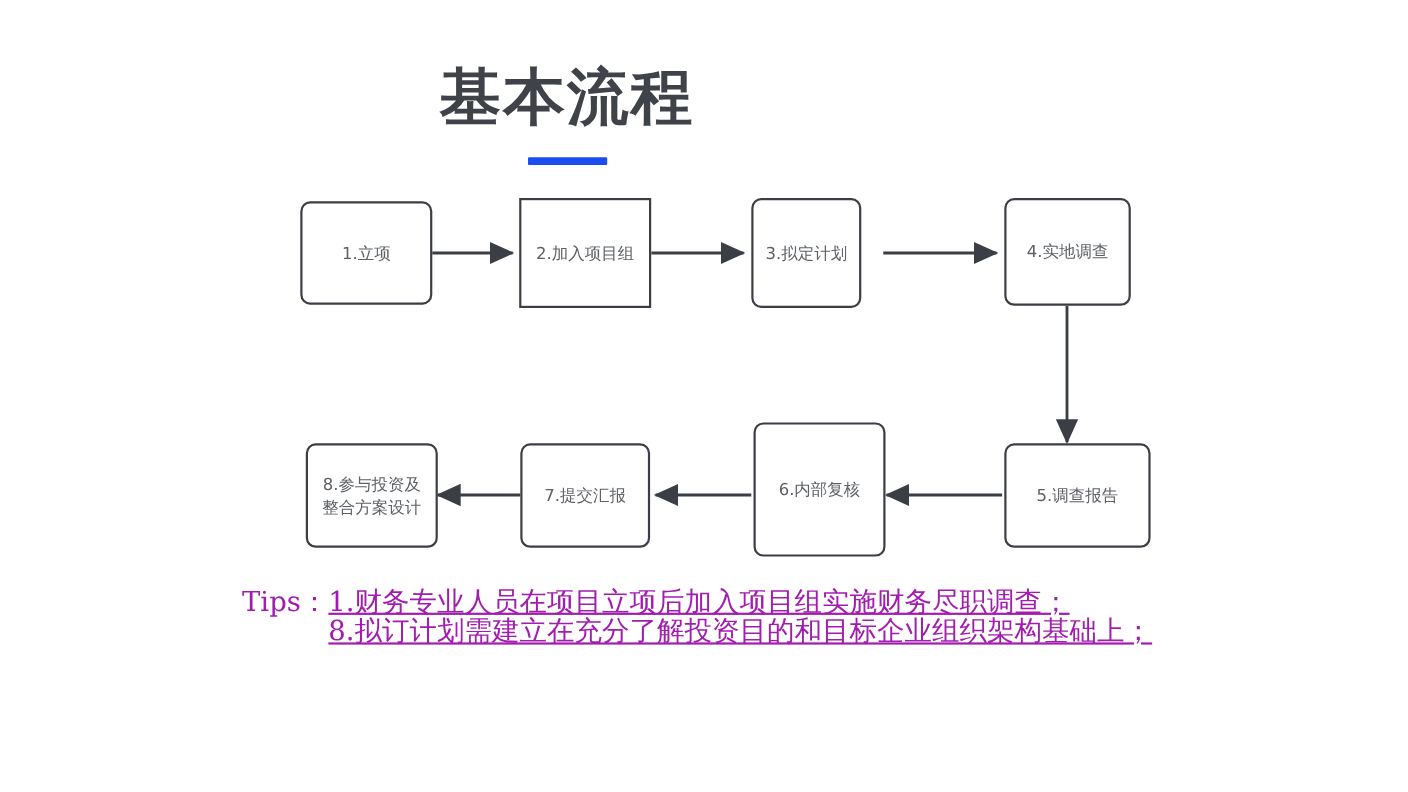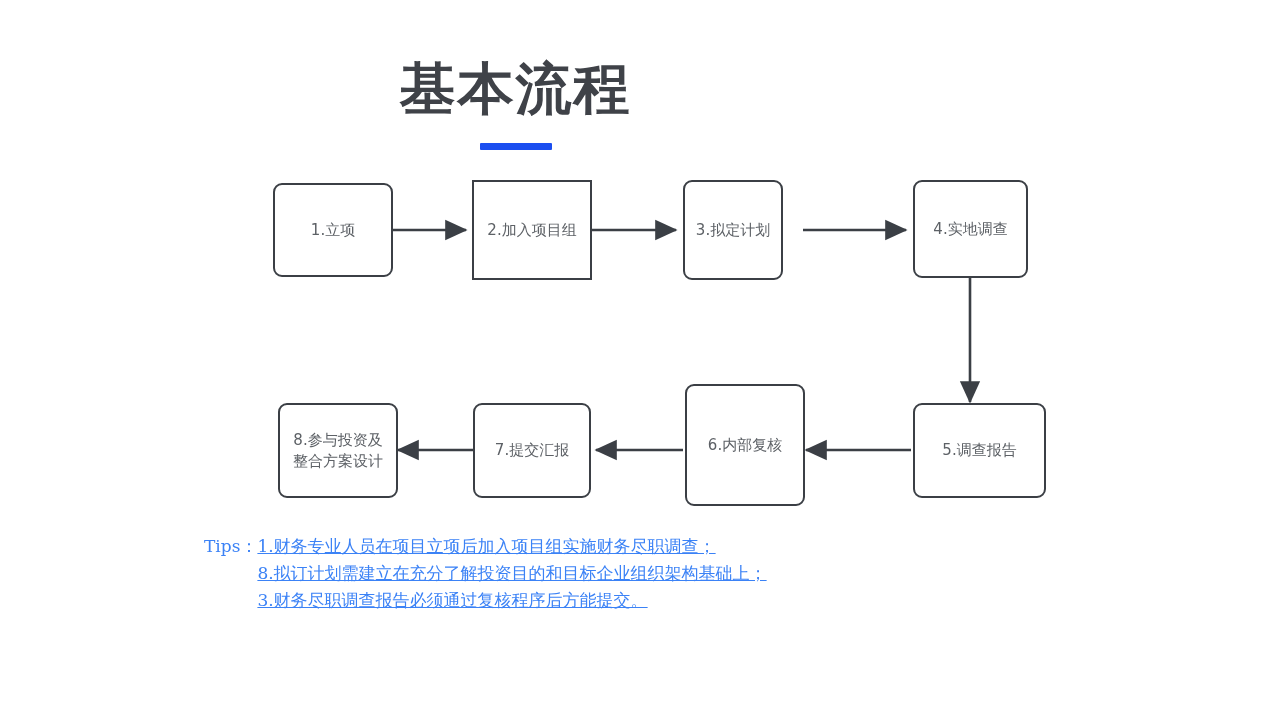--- a/index.html
+++ b/index.html
@@ -77,26 +77,26 @@
     color: #5d6166;
     line-height: 1.35;
     font-family: "DejaVu Sans", "Liberation Sans", sans-serif;
     padding: 0 4px;
     white-space: pre-line;
   }
 
   
   .tips {
     position: absolute;
-    left: 204px;
+    left: 220px;
     top: 533px;
     width: 900px;
-    color: #3b82f6;
+    color: #a21caf;
     font-family: "DejaVu Serif", "Liberation Serif", serif;
-    font-size: 17px;
+    font-size: 25px;
     line-height: 27px;
   }
   .tips-row {
     display: flex;
     align-items: flex-start;
   }
   .tips-label {
     white-space: pre;
     font-family: "DejaVu Serif", "Liberation Serif", serif;
   }
@@ -177,18 +177,17 @@
     </div>
 
   </div>
 
   <div class="tips">
     <div class="tips-row">
       <span class="tips-label">Tips：</span>
       <span class="tips-lines">
         <span class="tips-line">1.财务专业人员在项目立项后加入项目组实施财务尽职调查；</span>
         <span class="tips-line">8.拟订计划需建立在充分了解投资目的和目标企业组织架构基础上；</span>
-        <span class="tips-line">3.财务尽职调查报告必须通过复核程序后方能提交。</span>
       </span>
     </div>
   </div>
 
 </div>
 
 </body></html>

